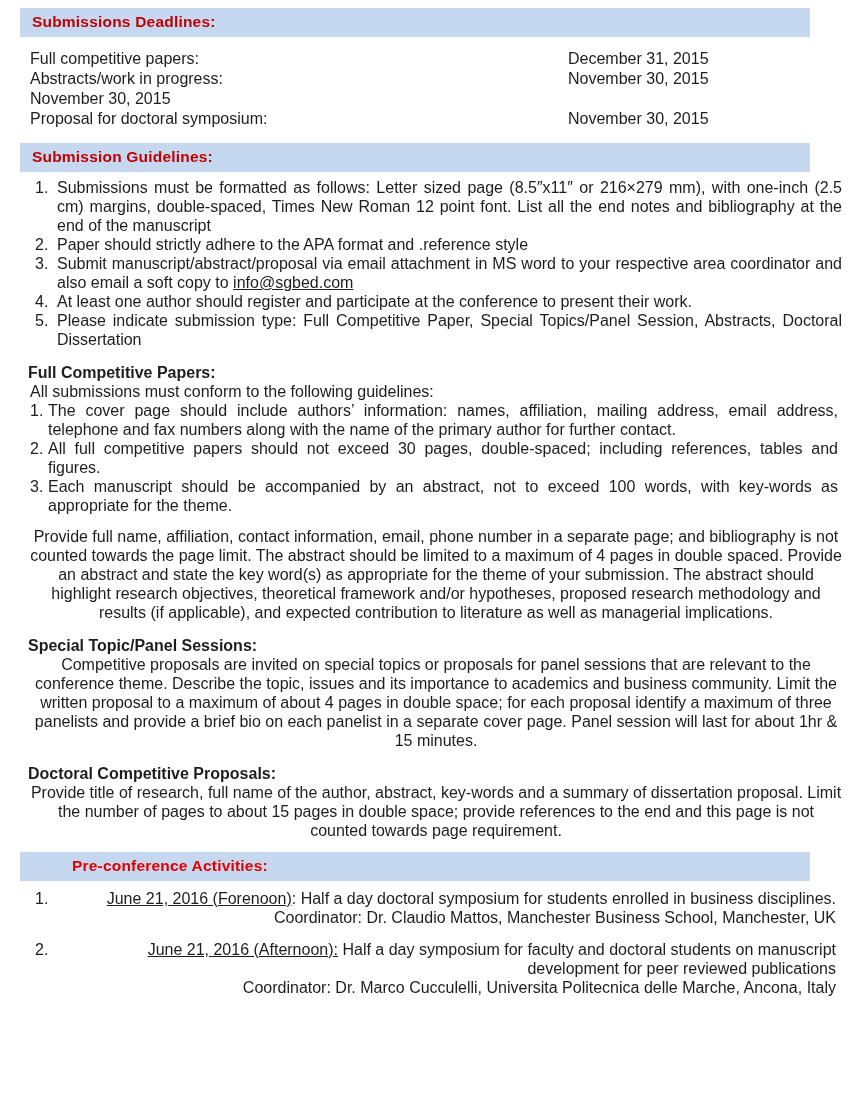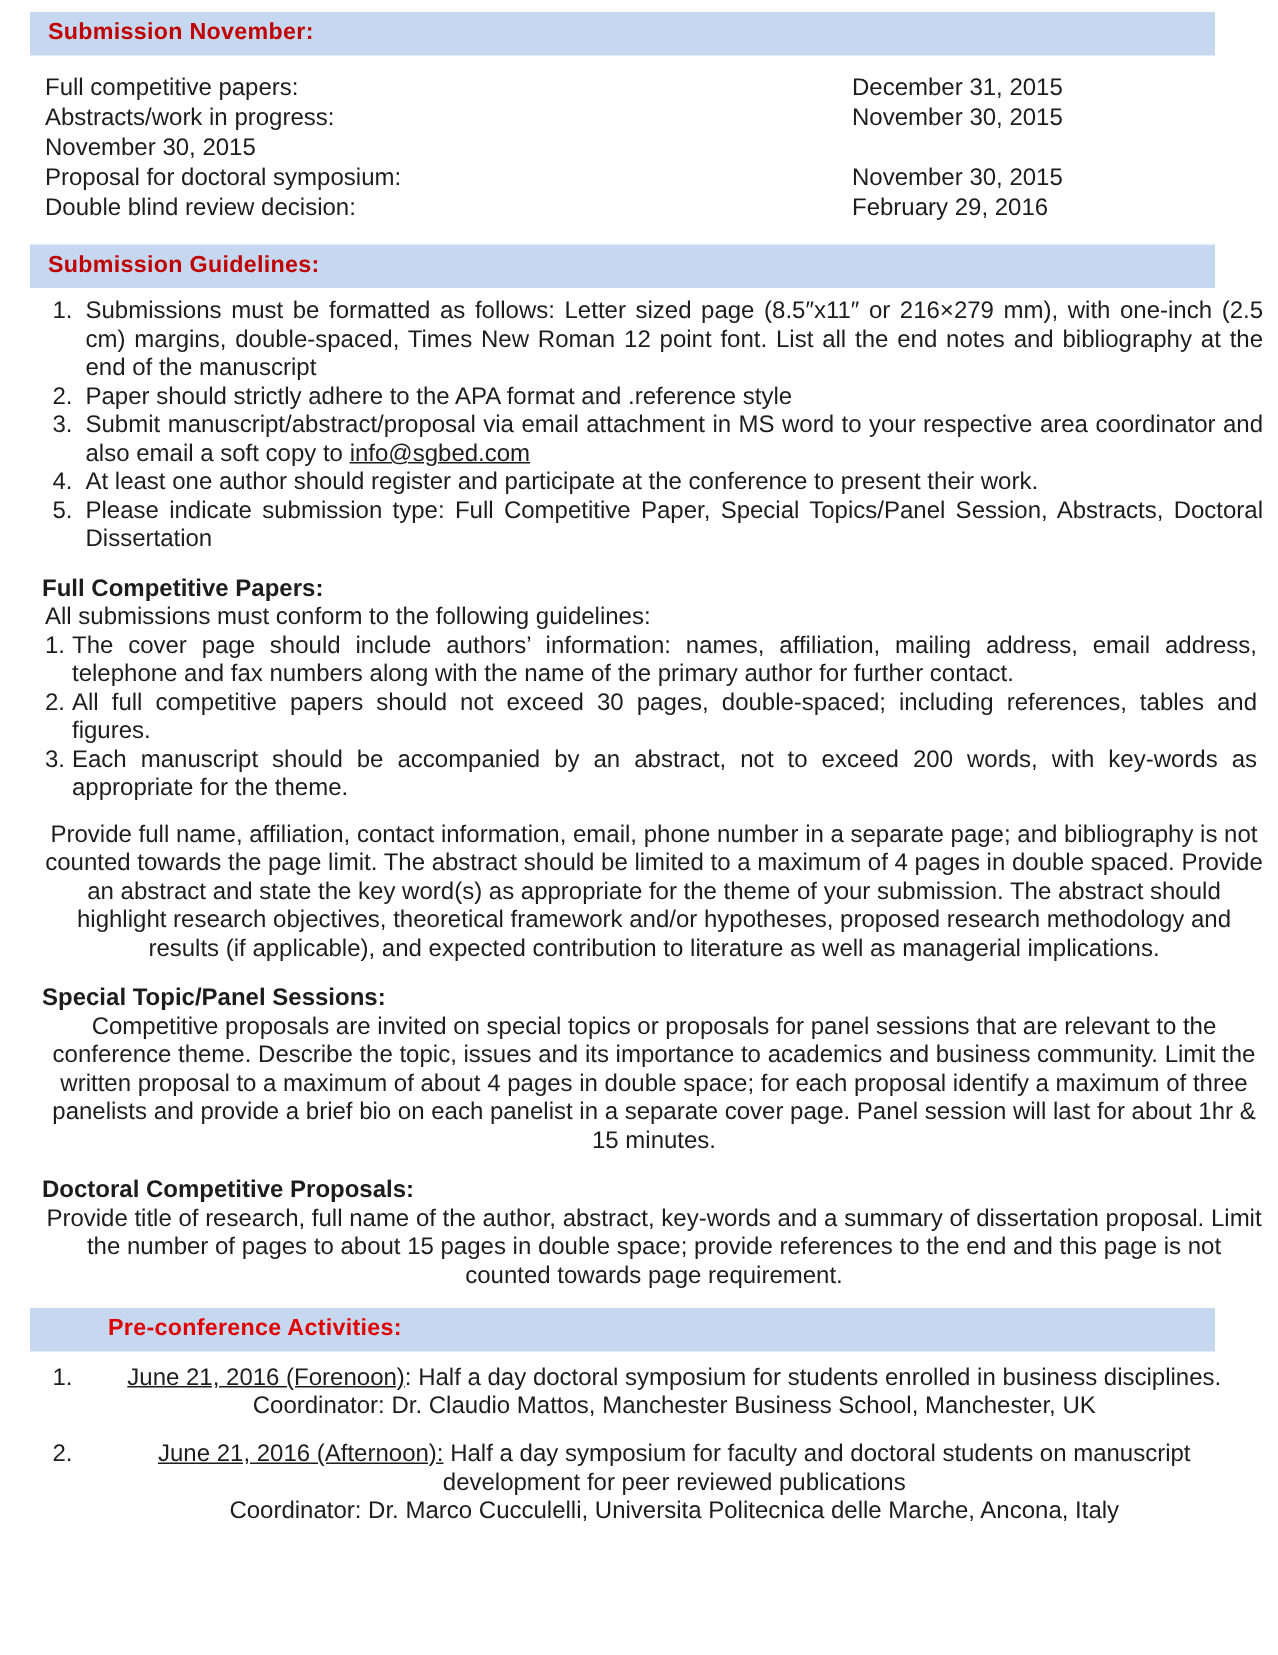--- a/index.html
+++ b/index.html
@@ -37,21 +37,21 @@
   .num-list { margin: 6px 10px 0 35px; }
   .nli { display: flex; line-height: 19px; margin: 0; }
   .nli .num { flex: none; width: 22px; }
   .nli .txt { flex: 1; text-align: justify; }
 
   .fc-list { margin-left: 30px; margin-right: 14px; }
   .fc-list .num { width: 18px; }
 
   .pc-list { margin: 8px 16px 0 35px; }
   .pc-list .num { width: 28px; }
-  .pc-list .txt { text-align: center; }
+  .pc-list .txt { text-align: right; }
   .pc-list .nli { margin-bottom: 13px; }
 
   
   .subsection { margin: 0 10px 0 28px; }
   .sub-heading { font-weight: 700; line-height: 19px; }
   .sub-heading .normal { font-weight: 400; }
   .intro { line-height: 19px; margin-left: 2px; }
   .para { margin: 0; margin-left: 2px; line-height: 19px; text-align: center; }
 
   .gap-lg { margin-top: 14px; }
@@ -60,42 +60,38 @@
 
   .seg-italic { }
   .seg-underline, .seg-link { text-decoration: underline; }
 </style>
 </head>
 <body style="color: rgb(29, 29, 29);">
 
 <div class="page">
 
   <div class="bar gap-top">
-    <span class="bar-title">Submission November:</span>
+    <span class="bar-title">Submissions Deadlines:</span>
   </div>
 
   <div class="deadlines" id="deadlines-rows">
       <div class="drow">
         <span class="dlabel">Full competitive papers:</span>
         <span class="ddate">December 31, 2015</span>
       </div>
       <div class="drow">
         <span class="dlabel">Abstracts/work in progress:</span>
         <span class="ddate">November 30, 2015</span>
       </div>
       <div class="drow">
         <span class="ddate">November 30, 2015</span>
       </div>
       <div class="drow">
         <span class="dlabel">Proposal for doctoral symposium:</span>
         <span class="ddate">November 30, 2015</span>
-      </div>
-      <div class="drow">
-        <span class="dlabel">Double blind review decision:</span>
-        <span class="ddate">February 29, 2016</span>
       </div>
     </div>
 
   <div class="bar">
     <span class="bar-title">Submission Guidelines:</span>
   </div>
 
   <div class="num-list" id="guidelines-list">
       <div class="nli">
         <span class="num">1.</span>
@@ -127,21 +123,21 @@
       <div class="nli">
         <span class="num">1.</span>
         <div class="txt"><span>The cover page should include authors’ information: names, affiliation, mailing address, email address, telephone and fax numbers along with the name of the primary author for further contact.</span></div>
       </div>
       <div class="nli">
         <span class="num">2.</span>
         <div class="txt"><span>All full competitive papers should not exceed 30 pages, double-spaced; including references, tables and figures.</span></div>
       </div>
       <div class="nli">
         <span class="num">3.</span>
-        <div class="txt"><span>Each manuscript should be accompanied by an abstract, not to exceed 200 words, with key-words as appropriate for the theme.</span></div>
+        <div class="txt"><span>Each manuscript should be accompanied by an abstract, not to exceed 100 words, with key-words as appropriate for the theme.</span></div>
       </div>
     </div>
 
   <div class="subsection gap-md">
     <p class="para">Provide full name, affiliation, contact information, email, phone number in a separate page; and bibliography is not counted towards the page limit. The abstract should be limited to a maximum of 4 pages in double spaced.  Provide an abstract and state the key word(s) as appropriate for the theme of your submission. The abstract should highlight research objectives, theoretical framework and/or hypotheses, proposed research methodology and results (if applicable), and expected contribution to literature as well as managerial implications.</p>
   </div>
 
   <div class="subsection gap-lg">
     <div class="sub-heading">Special Topic/Panel Sessions:</div>
     <p class="para">Competitive proposals are invited on special topics or proposals for panel sessions that are relevant to the conference theme.  Describe the topic, issues and its importance to academics and business community. Limit the written proposal to a maximum of about 4 pages in double space; for each proposal identify a maximum of three panelists and provide a brief bio on each panelist in a separate cover page. Panel session will last for about 1hr &amp; 15 minutes.</p>

